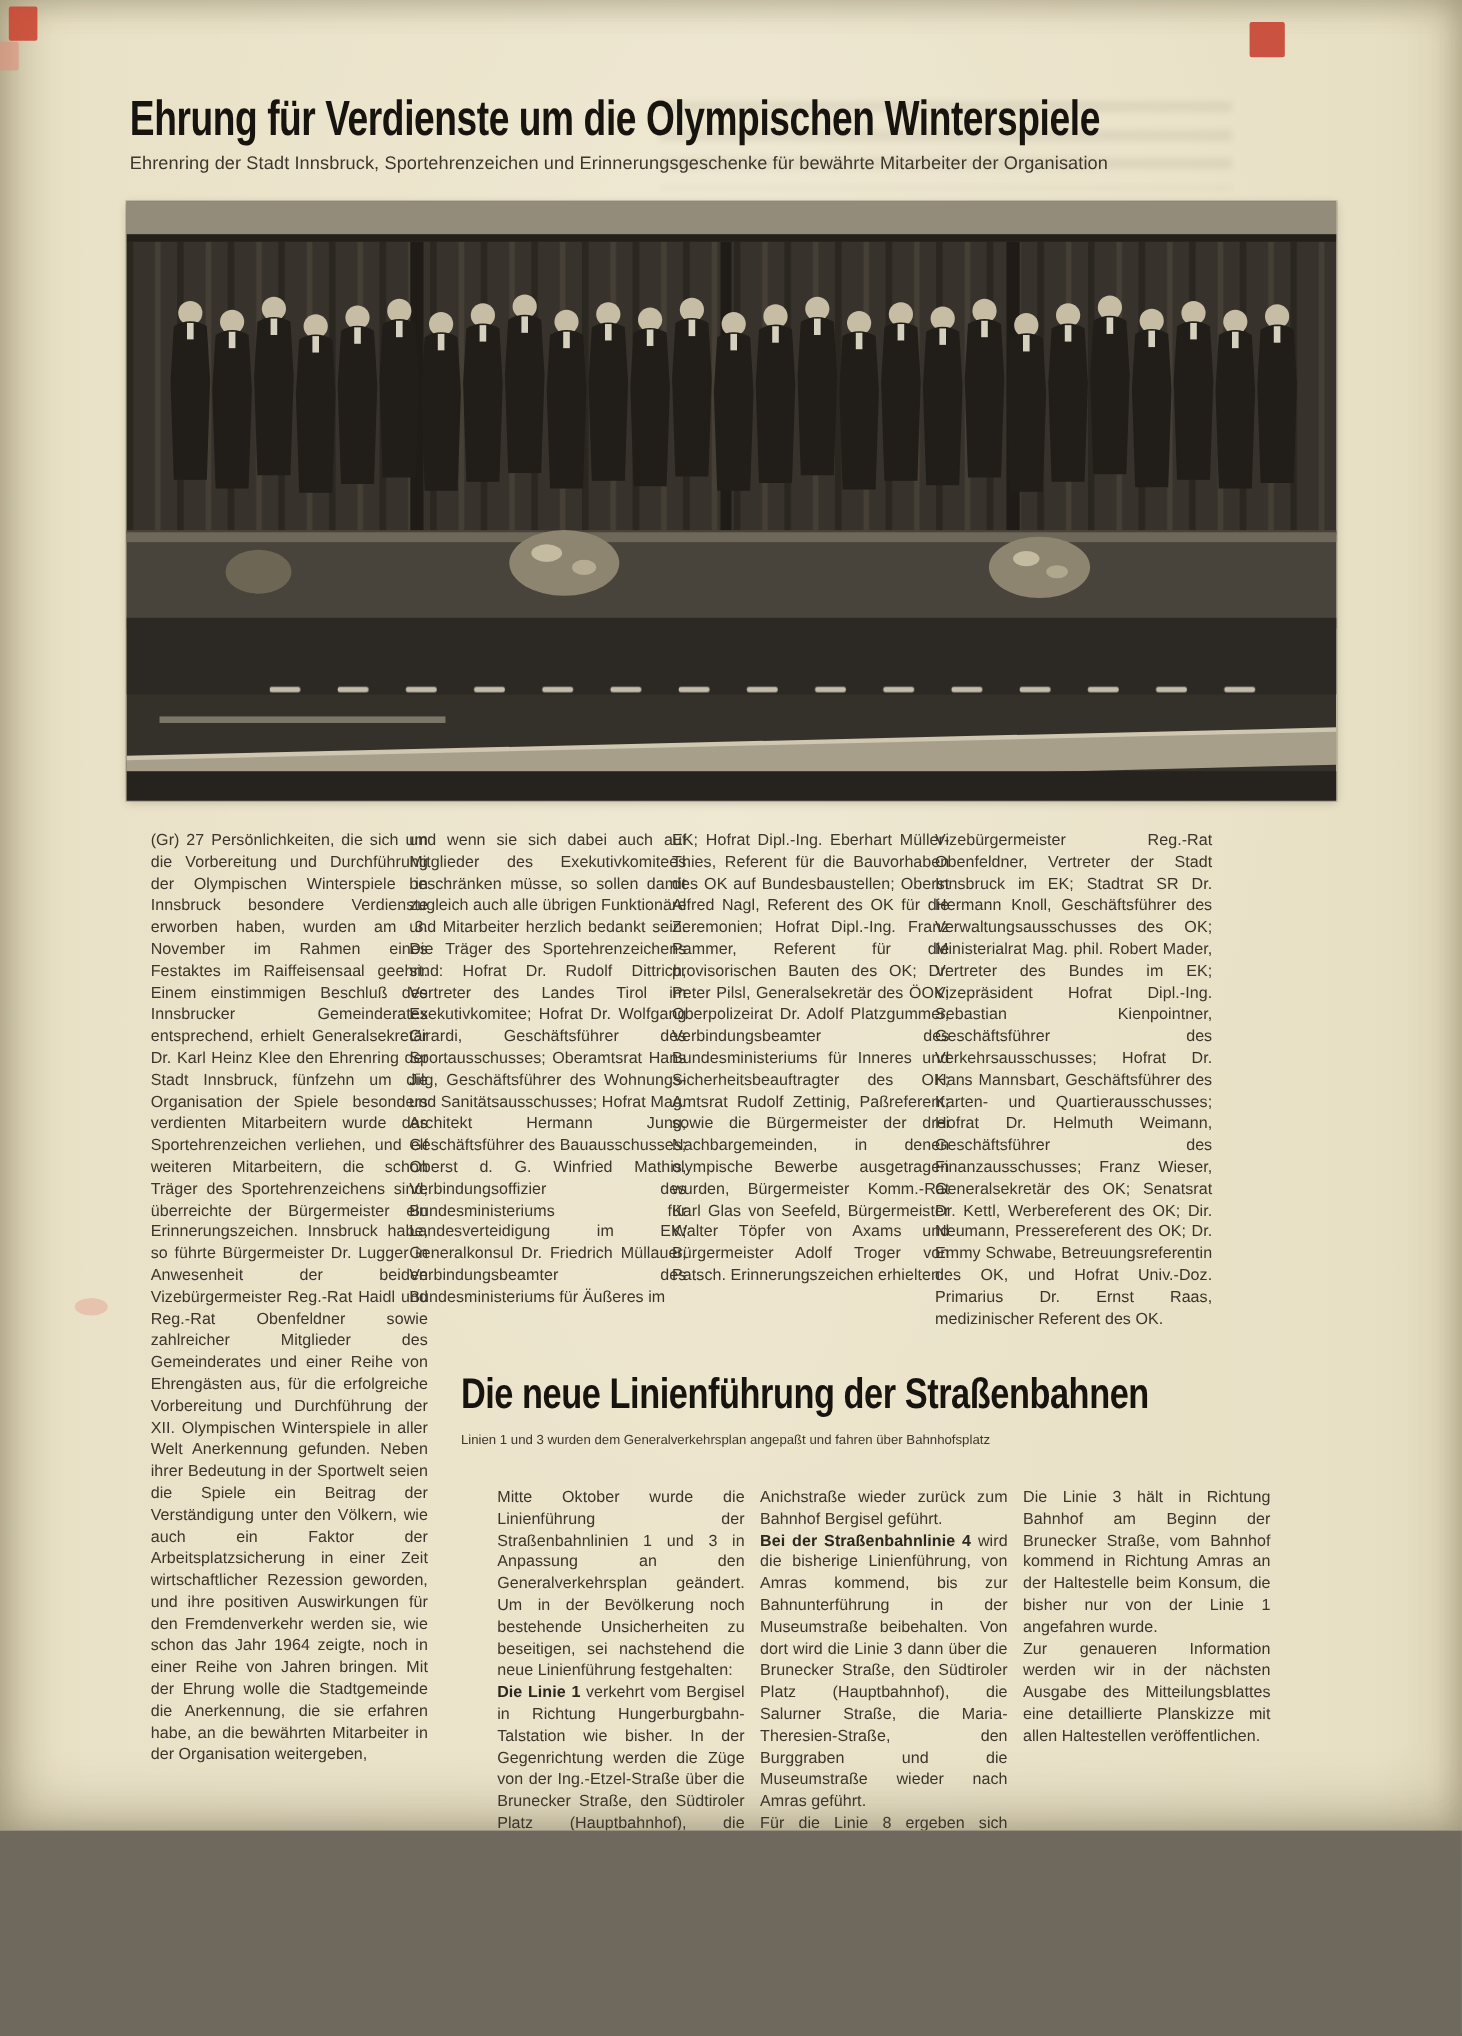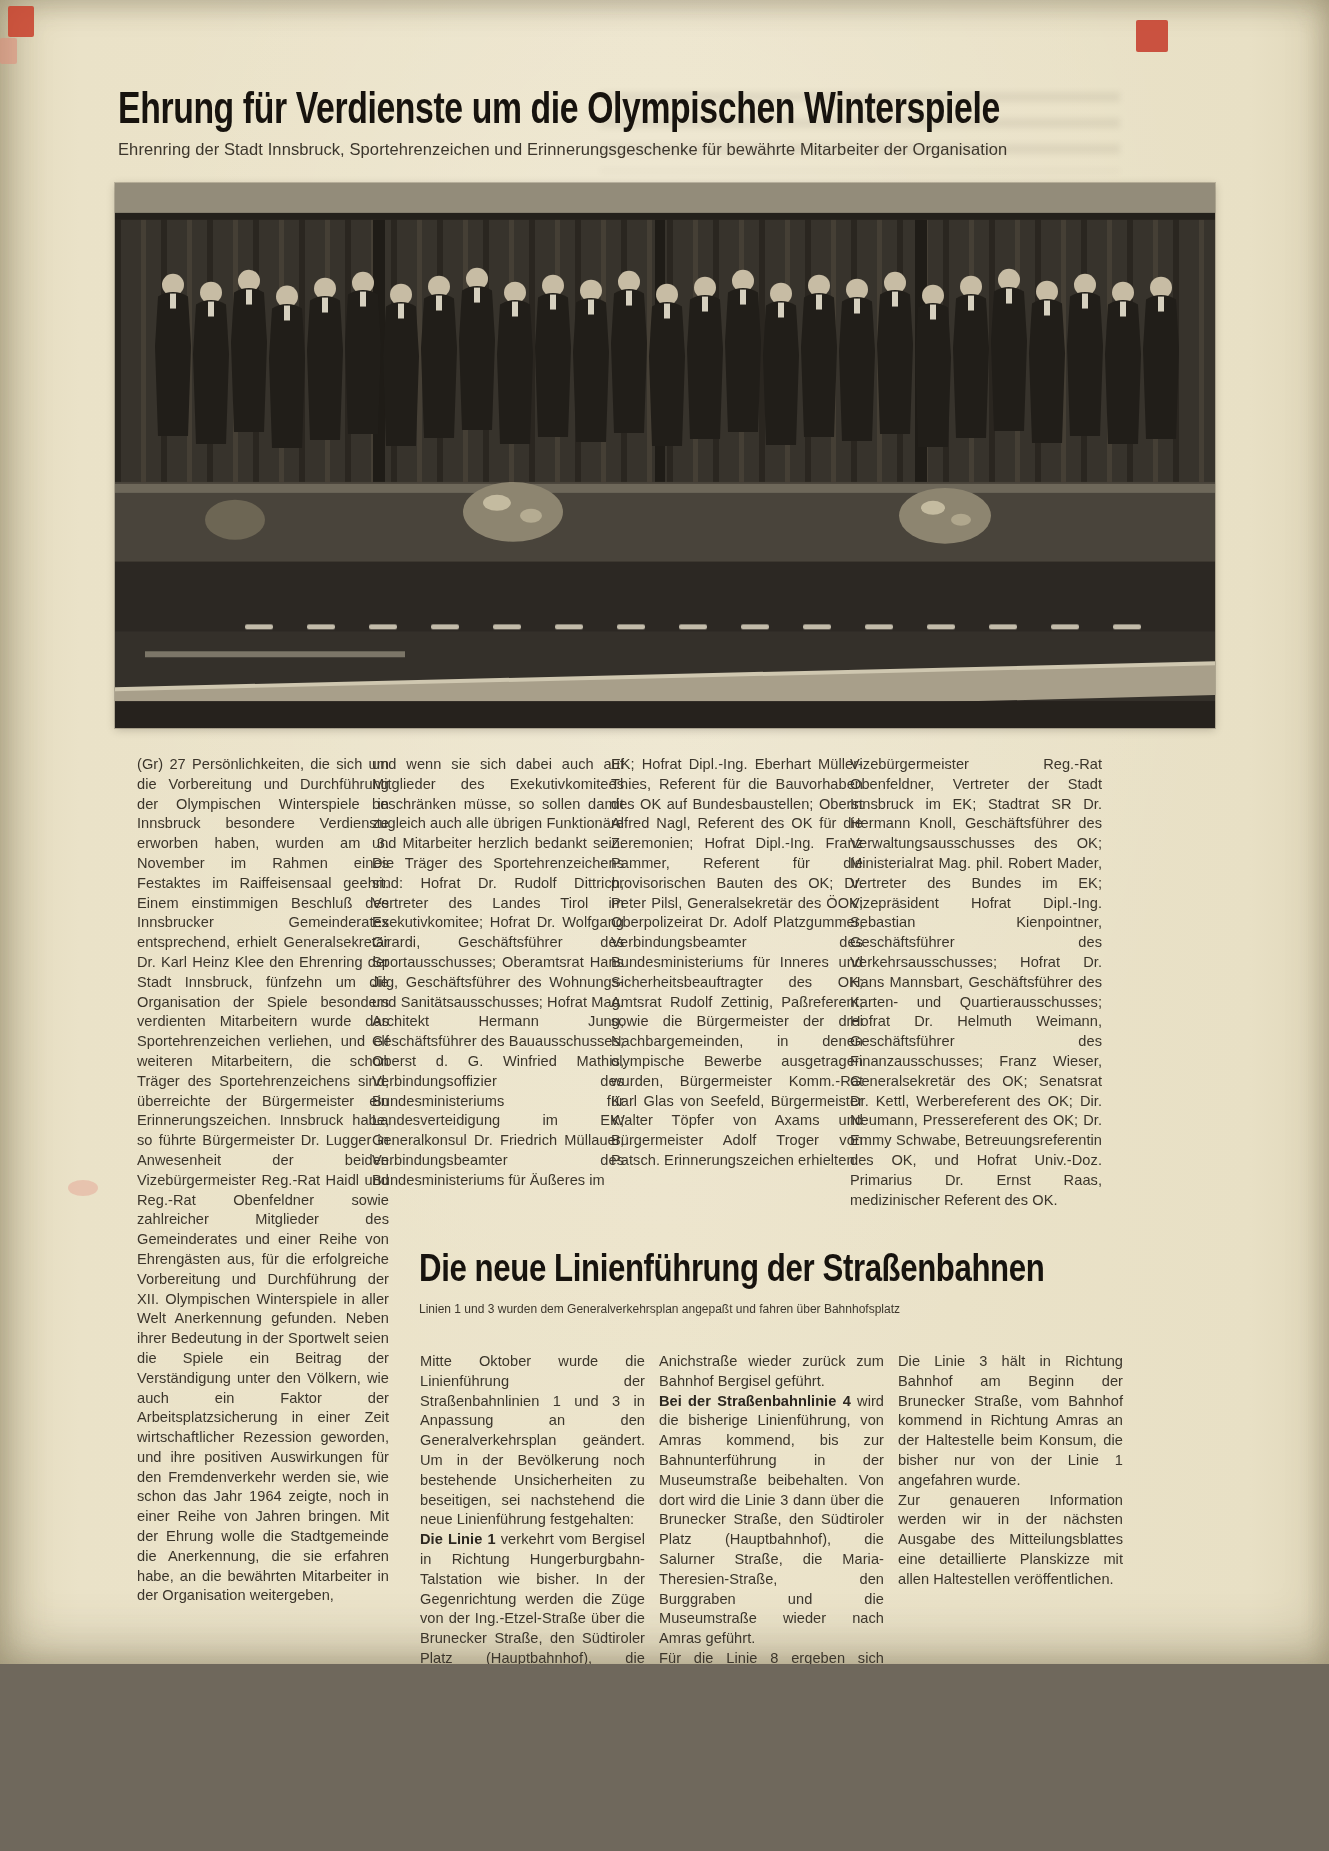--- a/index.html
+++ b/index.html
@@ -33,21 +33,21 @@
   .a1c1{left:115px;margin-left:22px;}
   .a1c2{left:372px;}
   .a1c3{left:611px;}
   .a1c4{left:850px;}
   .headline2{
     left:419px;top:1246px;width:900px;
     font-size:39px;font-weight:bold;color:#17130e;letter-spacing:-.5px;
     transform:scaleX(.80);transform-origin:left top;white-space:nowrap;
   }
   .deck2{left:419px;top:1302px;width:690px;font-size:12px;color:#3c362c;}
-  .a2c{top:1352px;width:225px;}
+  .a2c{top:1352px;width:225px;margin-left:32px;}
   .a2c1{left:420px;}
   .a2c2{left:659px;}
   .a2c3{left:898px;}
   .footer-left{left:115px;top:1783px;font-size:12px;font-weight:bold;color:#2e2921;}
   .footer-center{left:497px;top:1785px;font-size:14.5px;font-weight:bold;color:#2e2921;letter-spacing:-.1px;}
   .mark{position:absolute;border-radius:2px;}
   .mark-tl1{left:8px;top:6px;width:26px;height:31px;background:#c8432f;opacity:.88;}
   .mark-tl2{left:0;top:38px;width:17px;height:26px;background:#e08b79;opacity:.55;}
   .mark-tr{left:1136px;top:20px;width:32px;height:32px;background:#c64231;opacity:.9;}
   .mark-edge{left:68px;top:1180px;width:30px;height:16px;background:#e49d8e;opacity:.45;border-radius:50%;}

